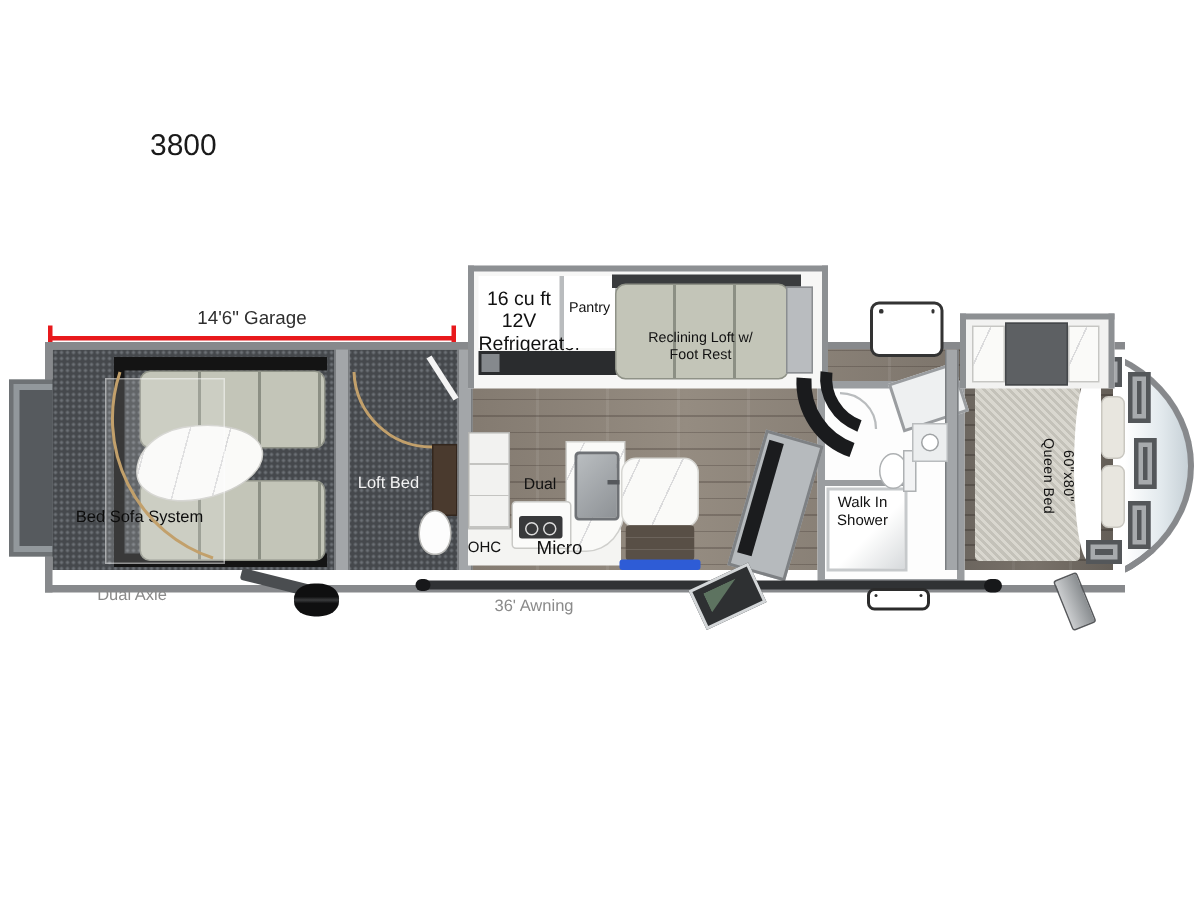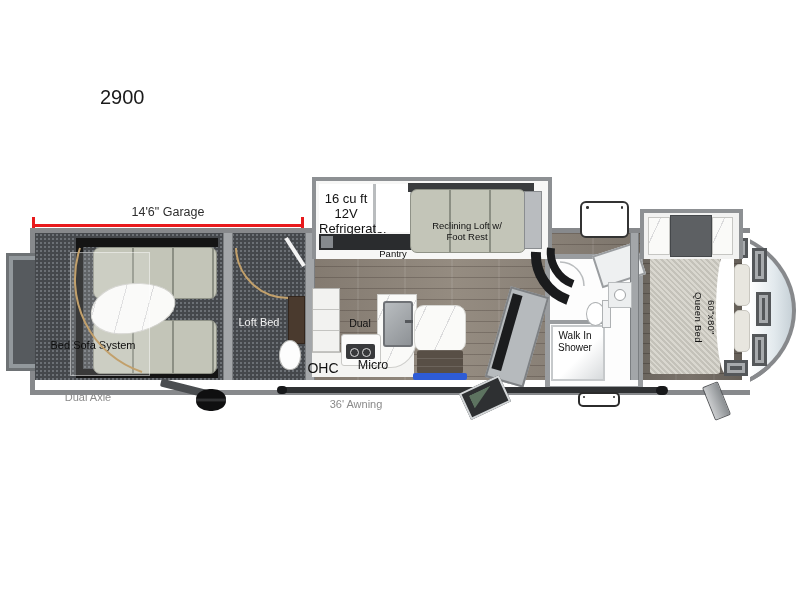--- a/index.html
+++ b/index.html
@@ -31,21 +31,21 @@
     background-image:repeating-linear-gradient(90deg, transparent 0 38px, rgba(85,90,80,.5) 38px 40px);}
   .wall{background:#a3a6a9;border-left:1px solid #7b7e81;border-right:1px solid #7b7e81;}
   .dark-cab{background:#54575a;box-shadow:inset 0 0 0 3px #54575a, inset 0 0 0 6px #a7aaad;}
   svg{position:absolute;left:0;top:0;pointer-events:none;}
 </style>
 </head>
 <body>
 
 <div id="canvas">
 
-  <div class="lbl" style="left:100px;top:86px;font-size:20px;color:#1a1a1a;">2900</div>
+  <div class="lbl" style="left:100px;top:86px;font-size:20px;color:#1a1a1a;">3800</div>
 
   <div class="lbl ctr" style="left:68px;top:205px;width:200px;font-size:12.5px;color:#2e2e2e;">14'6" Garage</div>
   <div class="abs" style="left:33px;top:224px;width:270px;height:2.5px;background:#e8191c;"></div>
   <div class="abs" style="left:32px;top:217px;width:2.5px;height:16px;background:#e8191c;"></div>
   <div class="abs" style="left:301px;top:217px;width:2.5px;height:16px;background:#e8191c;"></div>
 
   <div class="abs" style="left:766px;top:299px;width:28px;height:28px;background:#4b4e52;border-radius:3px;z-index:0;"></div>
 
   <div class="abs" style="left:700px;top:228px;width:88px;height:157px;z-index:1;border:4px solid #87898c;
               border-radius:0 100% 100% 0 / 0 52% 52% 0;
@@ -82,21 +82,21 @@
   <div class="abs" style="left:288px;top:296px;width:15px;height:46px;background:#4a3a2e;border:1px solid #33261d;z-index:4;"></div>
   <div class="abs" style="left:279px;top:340px;width:20px;height:28px;background:#fdfdfd;border:1.5px solid #b9b9b6;
               border-radius:50% 50% 46% 46%;z-index:4;"></div>
 
   <div class="abs" style="left:312px;top:177px;width:232px;height:78px;background:#f7f7f6;z-index:6;
               border:4px solid #8d9093;border-bottom:none;">
     <div class="abs" style="left:3px;top:3px;width:54px;height:48px;background:#fff;border-right:3px solid #b9bcbe;position:absolute;"></div>
     <div class="lbl ctr" style="left:3px;top:11px;width:54px;font-size:13px;">16 cu ft 12V
 Refrigerator</div>
     <div class="abs" style="left:60px;top:3px;width:34px;height:48px;background:#fff;border-right:3px solid #b9bcbe;position:absolute;"></div>
-    <div class="lbl ctr" style="left:60px;top:20px;width:34px;font-size:9.5px;margin-top:48px;">Pantry</div>
+    <div class="lbl ctr" style="left:60px;top:20px;width:34px;font-size:9.5px;">Pantry</div>
     <div class="abs" style="left:3px;top:53px;width:92px;height:16px;background:#2a2c2e;position:absolute;
                 box-shadow:inset 0 0 0 2px #2a2c2e, inset 14px 0 0 0 #85898d;"></div>
     <div class="abs" style="left:92px;top:2px;width:126px;height:9px;background:#3a3c3e;position:absolute;"></div>
     <div class="abs sofa" style="left:94px;top:8px;width:114px;height:62px;position:absolute;"></div>
     <div class="abs" style="left:208px;top:10px;width:16px;height:56px;background:#b9bcbf;border:1px solid #8a8d90;position:absolute;"></div>
     <div class="lbl ctr" style="left:96px;top:40px;width:110px;font-size:9.5px;">Reclining Loft w/
 Foot Rest</div>
   </div>
 
   <div class="abs" style="left:580px;top:201px;width:45px;height:33px;background:#fff;border:2.5px solid #333;
@@ -115,21 +115,21 @@
   <div class="abs" style="left:312px;top:288px;width:26px;height:66px;background:#f2f2f0;border:1px solid #b5b5b2;z-index:5;
               background-image:repeating-linear-gradient(180deg, transparent 0 20px, #c4c4c1 20px 21px);"></div>
   <div class="abs" style="left:312px;top:352px;width:102px;height:24px;background:#f4f4f2;border-top:1px solid #c0c0bd;z-index:5;"></div>
   <div class="lbl ctr" style="left:338px;top:317px;width:44px;font-size:10.5px;z-index:7;">Dual</div>
   <div class="abs" style="left:341px;top:334px;width:38px;height:30px;background:#fbfbfa;border:1px solid #c9c9c6;border-radius:3px;z-index:6;">
     <div class="abs" style="left:4px;top:9px;width:29px;height:15px;background:#38393b;border-radius:2px;position:absolute;">
       <span class="abs" style="position:absolute;left:4px;top:4px;width:7px;height:7px;border:1.5px solid #ddd;border-radius:50%;"></span>
       <span class="abs" style="position:absolute;left:16px;top:4px;width:7px;height:7px;border:1.5px solid #ddd;border-radius:50%;"></span>
     </div>
   </div>
-  <div class="lbl ctr" style="left:306px;top:360px;width:34px;font-size:14px;z-index:7;">OHC</div>
+  <div class="lbl ctr" style="left:306px;top:360px;width:34px;font-size:10px;z-index:7;">OHC</div>
   <div class="lbl ctr" style="left:350px;top:358px;width:46px;font-size:12.5px;z-index:7;">Micro</div>
   <div class="abs marble" style="left:377px;top:294px;width:38px;height:72px;border:1px solid #cfcfcc;z-index:5;
               border-radius:0 0 65% 0 / 0 0 40% 0;"></div>
   <div class="abs" style="left:383px;top:301px;width:26px;height:42px;border:2px solid #6f7276;border-radius:3px;z-index:6;
               background:linear-gradient(135deg,#b9bdc0,#8e9296);">
     <span class="abs" style="position:absolute;right:-2px;top:17px;width:8px;height:3px;background:#55585c;"></span>
   </div>
   <div class="abs marble" style="left:414px;top:305px;width:50px;height:45px;border:1px solid #d6d6d2;border-radius:10px;z-index:5;"></div>
   <div class="abs" style="left:417px;top:350px;width:46px;height:24px;background:#584f46;border-radius:3px;z-index:5;
               background-image:repeating-linear-gradient(180deg, rgba(255,255,255,.12) 0 1px, transparent 1px 8px);"></div>

